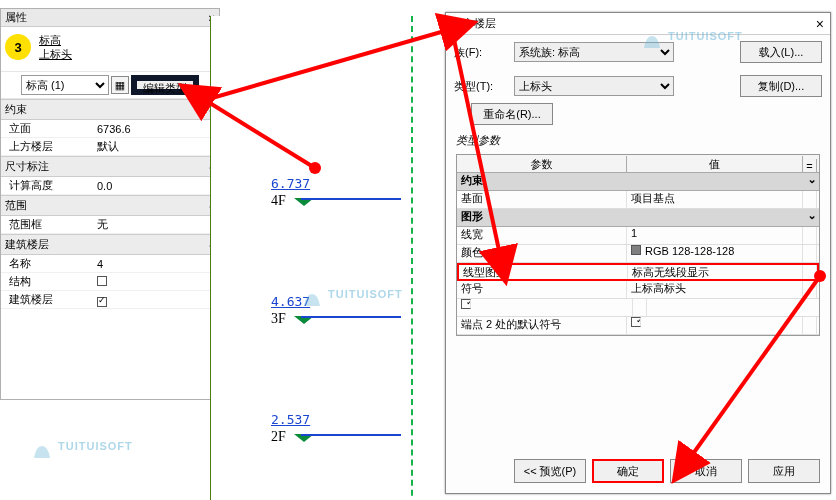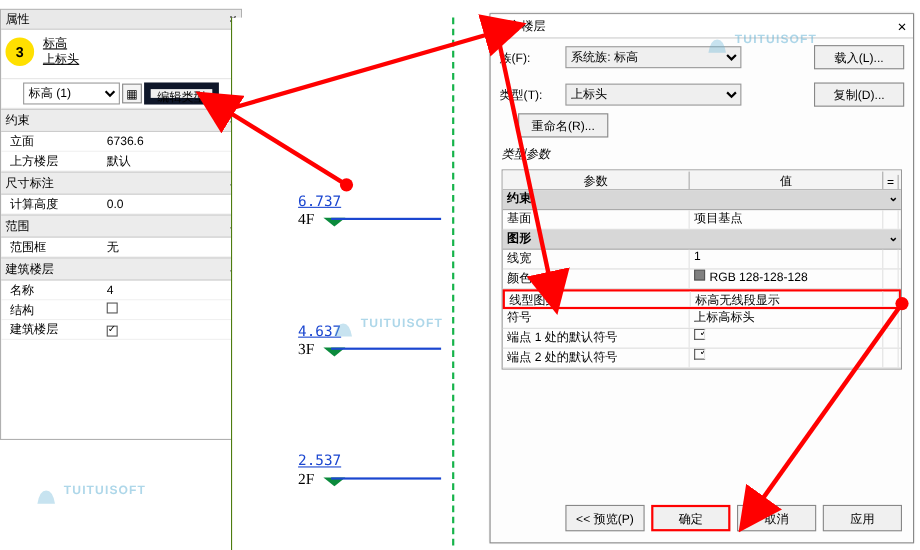--- a/index.html
+++ b/index.html
@@ -205,21 +205,20 @@
         <div class="c c1">线型图案</div>
         <div class="c c2">标高无线段显示</div>
         <div class="c c3"></div>
       </div>
     <div class="grow">
         <div class="c c1">符号</div>
         <div class="c c2">上标高标头</div>
         <div class="c c3"></div>
       </div>
     <div class="grow">
-        <div class="c c1">端点 1 处的默认符号</div>
         <div class="c c2"><span class="chk c"></span></div>
         <div class="c c3"></div>
       </div>
     <div class="grow">
         <div class="c c1">端点 2 处的默认符号</div>
         <div class="c c2"><span class="chk c"></span></div>
         <div class="c c3"></div>
       </div>
   </div>
   <div class="dlg-btns">

